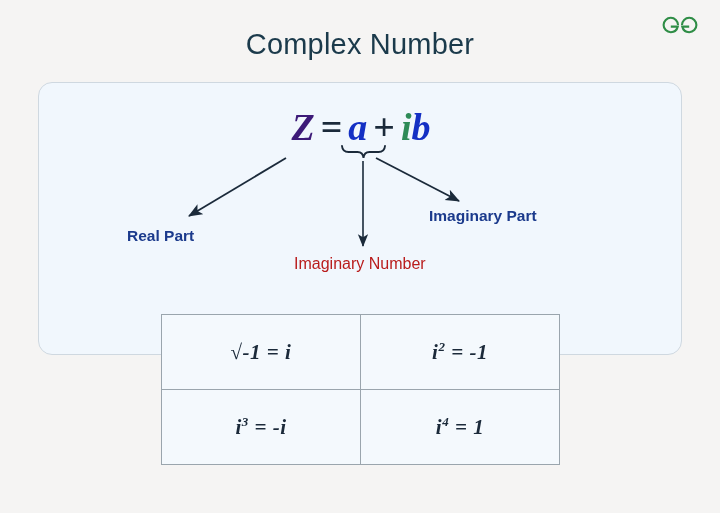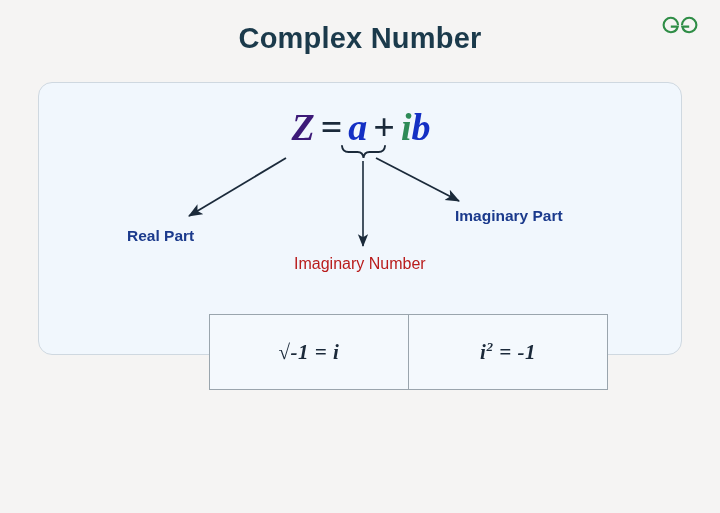--- a/index.html
+++ b/index.html
@@ -20,26 +20,26 @@
     position: absolute;
     top: 12px;
     right: 18px;
     width: 44px;
     height: 26px;
   }
 
   
   .page-title {
     position: absolute;
-    top: 22px;
+    top: 28px;
     left: 0;
     width: 720px;
     text-align: center;
     font-size: 29px;
-    font-weight: bold;
+    font-weight: normal;
     color: #1b3a4b;
     letter-spacing: 0.2px;
   }
 
   
   .card {
     position: absolute;
     left: 38px;
     top: 82px;
     width: 644px;
@@ -97,32 +97,30 @@
     left: 255px;
     top: 172px;
     color: #b91c1c;
     font-weight: normal;
     font-size: 16px;
   }
   .lbl-imag-part {
     left: 390px;
     top: 124px;
     color: #1b3a8c;
-    margin-left: 26px;
   }
 
   
   .identity-table {
     position: absolute;
     left: 122px;
     top: 231px;
     width: 399px;
     border-collapse: collapse;
     table-layout: fixed;
-    margin-left: 48px;
   }
   .identity-table td {
     border: 1px solid #9aa5ad;
     height: 72px;
     text-align: center;
     vertical-align: middle;
     font-family: "Liberation Serif", serif;
     font-style: italic;
     font-weight: bold;
     font-size: 21px;
@@ -190,16 +188,24 @@
   <table class="identity-table">
     <tbody>
       <tr>
         <td>
           <span class="radical">√</span><span>-1 </span><span>= i</span>
         </td>
         <td>
           <span>i</span><sup>2</sup><span> = -1</span>
         </td>
       </tr>
+      <tr>
+        <td>
+          <span>i</span><sup>3</sup><span> = -i</span>
+        </td>
+        <td>
+          <span>i</span><sup>4</sup><span> = 1</span>
+        </td>
+      </tr>
     </tbody>
   </table>
 
 </div>
 
 </body></html>

